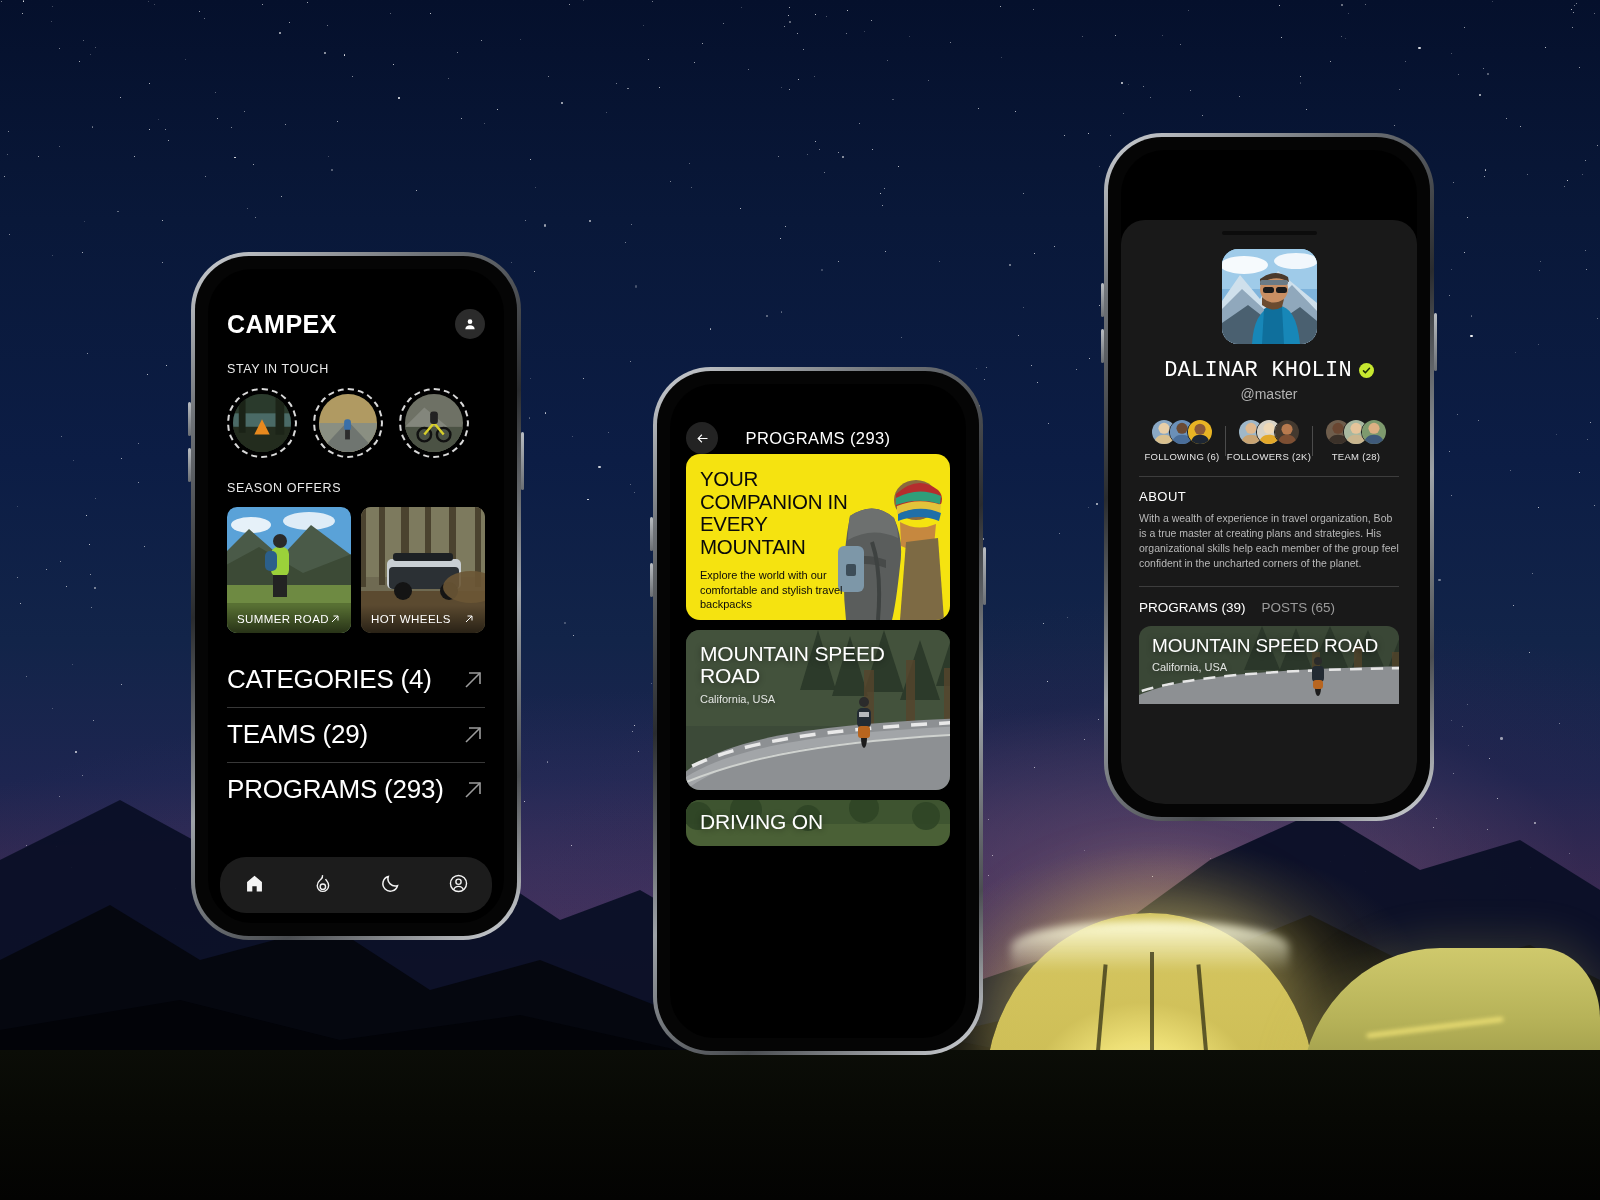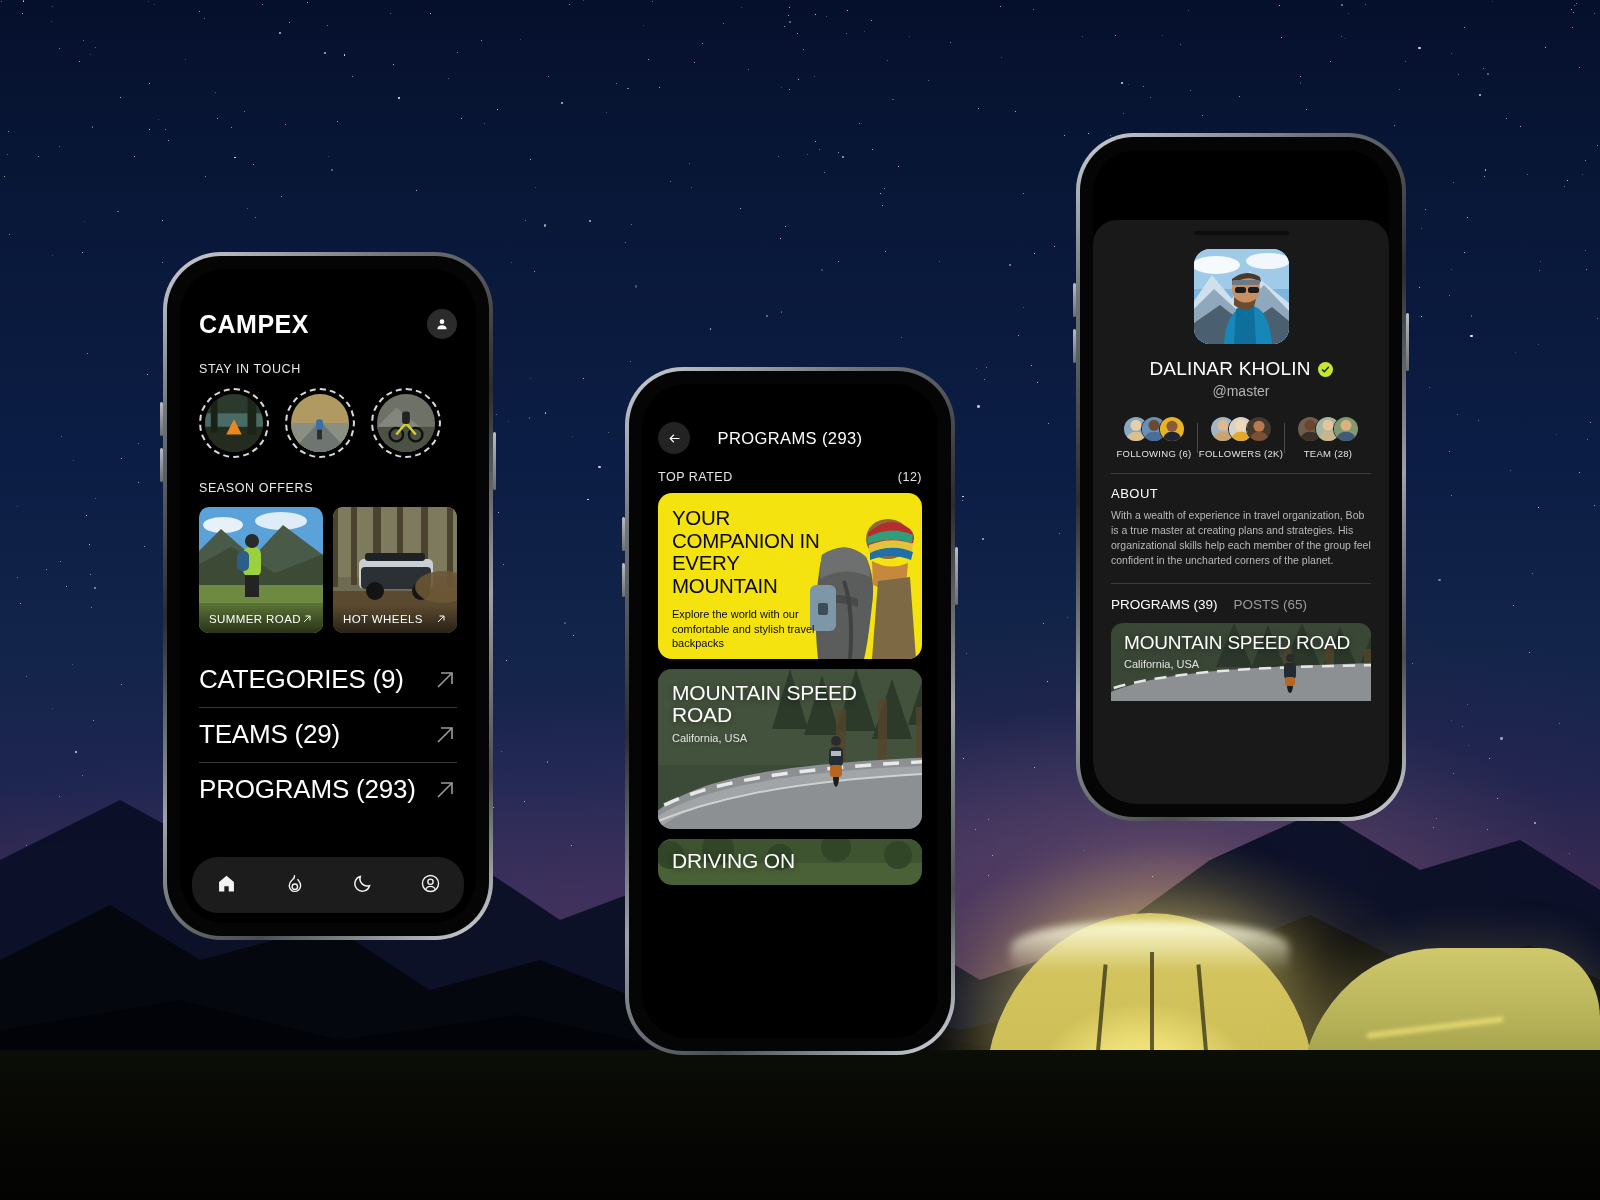--- a/index.html
+++ b/index.html
@@ -61,21 +61,21 @@
     background:linear-gradient(180deg,#cfc96c 0%, #b6b258 45%, #8e8c40 100%);
     box-shadow:0 0 40px 10px rgba(200,190,90,.18);
   }
   .tent-b:after{
     content:""; position:absolute; left:22%; top:48%; width:46%; height:5px;
     background:rgba(245,230,120,.8); filter:blur(2px);
     transform:rotate(-7deg); border-radius:4px;
   }
 
   
-  .phone { position:absolute; border-radius:58px; }
+  .phone { position:absolute; border-radius:58px;margin-left:28px; }
   .phone .frame {
     position:absolute; inset:0; border-radius:58px;
     background:linear-gradient(145deg,#cfd2d6 0%, #6f7378 18%, #2a2c2f 40%, #9da2a7 62%, #4a4d51 82%, #d6d9dd 100%);
     padding:4px;
   }
   .phone .bezel {
     position:absolute; inset:4px; border-radius:54px;
     background:#050505;
     padding:9px;
   }
@@ -196,21 +196,21 @@
   .handle {
     width:95px; height:4px; border-radius:3px; background:#0c0c0c;
     margin:11px auto 0 auto;
   }
   .pfp {
     width:95px; height:95px; border-radius:16px; margin:14px auto 0 auto;
     overflow:hidden; position:relative;
   }
   .pname {
     display:flex; align-items:center; justify-content:center; gap:7px;
-    margin-top:14px; font-size:19px; letter-spacing:.2px; color:#fff;
+    margin-top:14px; font-size:22px; letter-spacing:.2px; color:#fff;font-family:Liberation Mono, monospace;
   }
   .verified {
     width:15px; height:15px; border-radius:50%; background:#c7e830;
     display:flex; align-items:center; justify-content:center; flex:0 0 auto;
   }
   .phandle { text-align:center; font-size:14px; color:#b3b3b3; margin-top:3px; }
   .stats { display:flex; align-items:center; margin-top:17px; }
   .stat { flex:1; display:flex; flex-direction:column; align-items:center; gap:6px; }
   .vdiv { width:1px; height:30px; background:rgba(255,255,255,.22); }
   .faces { display:flex; }
@@ -937,21 +937,21 @@
               <svg width="12" height="12" viewBox="0 0 24 24" fill="none" stroke="#fff" stroke-width="2">
                 <line x1="6" y1="18" x2="18" y2="6"></line>
                   <polyline points="9,6 18,6 18,15"></polyline>
               </svg>
             </div>
           </div>
         </div>
 
         <div class="navlist">
           <div class="navrow">
-            <span class="t">CATEGORIES (9)</span>
+            <span class="t">CATEGORIES (4)</span>
             <svg class="arrow-ne" viewBox="0 0 24 24" fill="none" stroke="#d8d8d8" stroke-width="1.6">
               <line x1="5" y1="19" x2="19" y2="5"></line>
                 <polyline points="8,5 19,5 19,16"></polyline>
             </svg>
           </div>
           <div class="navrow">
             <span class="t">TEAMS (29)</span>
             <svg class="arrow-ne" viewBox="0 0 24 24" fill="none" stroke="#d8d8d8" stroke-width="1.6">
               <line x1="5" y1="19" x2="19" y2="5"></line>
                 <polyline points="8,5 19,5 19,16"></polyline>
@@ -1008,24 +1008,20 @@
       <div class="p2-head">
         <div class="back-btn">
           <svg width="15" height="15" viewBox="0 0 24 24" fill="none" stroke="#fff" stroke-width="1.8">
             <line x1="20" y1="12" x2="5" y2="12"></line>
               <polyline points="11,6 5,12 11,18"></polyline>
           </svg>
         </div>
       </div>
       <div class="p2-title">PROGRAMS (293)</div>
 
-      <div class="p2-sub">
-        <span>TOP RATED</span>
-        <span>(12)</span>
-      </div>
 
       <div class="p2-list">
 
 
         <div class="card card-promo">
           <svg style="position:absolute; right:0; bottom:0; height:100%;" viewBox="0 0 130 166" preserveAspectRatio="xMaxYMax meet">
             <ellipse cx="96" cy="46" rx="22" ry="20" fill="#8a6a3e"></ellipse>
             <g>
               <path d="M76 40 q22-20 42-4 q6 6 3 14 q-22 8-45 2z" fill="#b52d2d"></path>
               <path d="M76 44 q22-12 45-2 l-1 8 q-22-7-44 1z" fill="#2f9e7a"></path>

